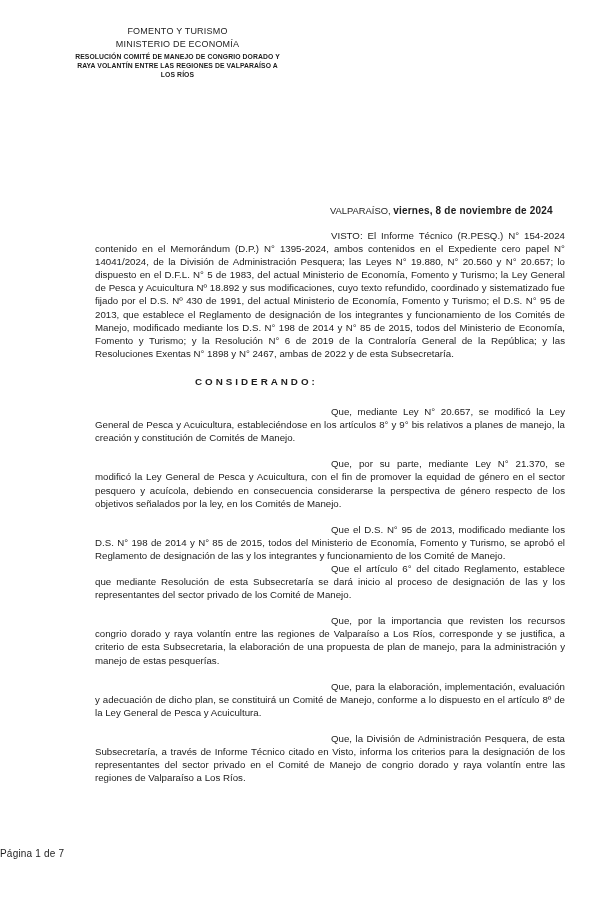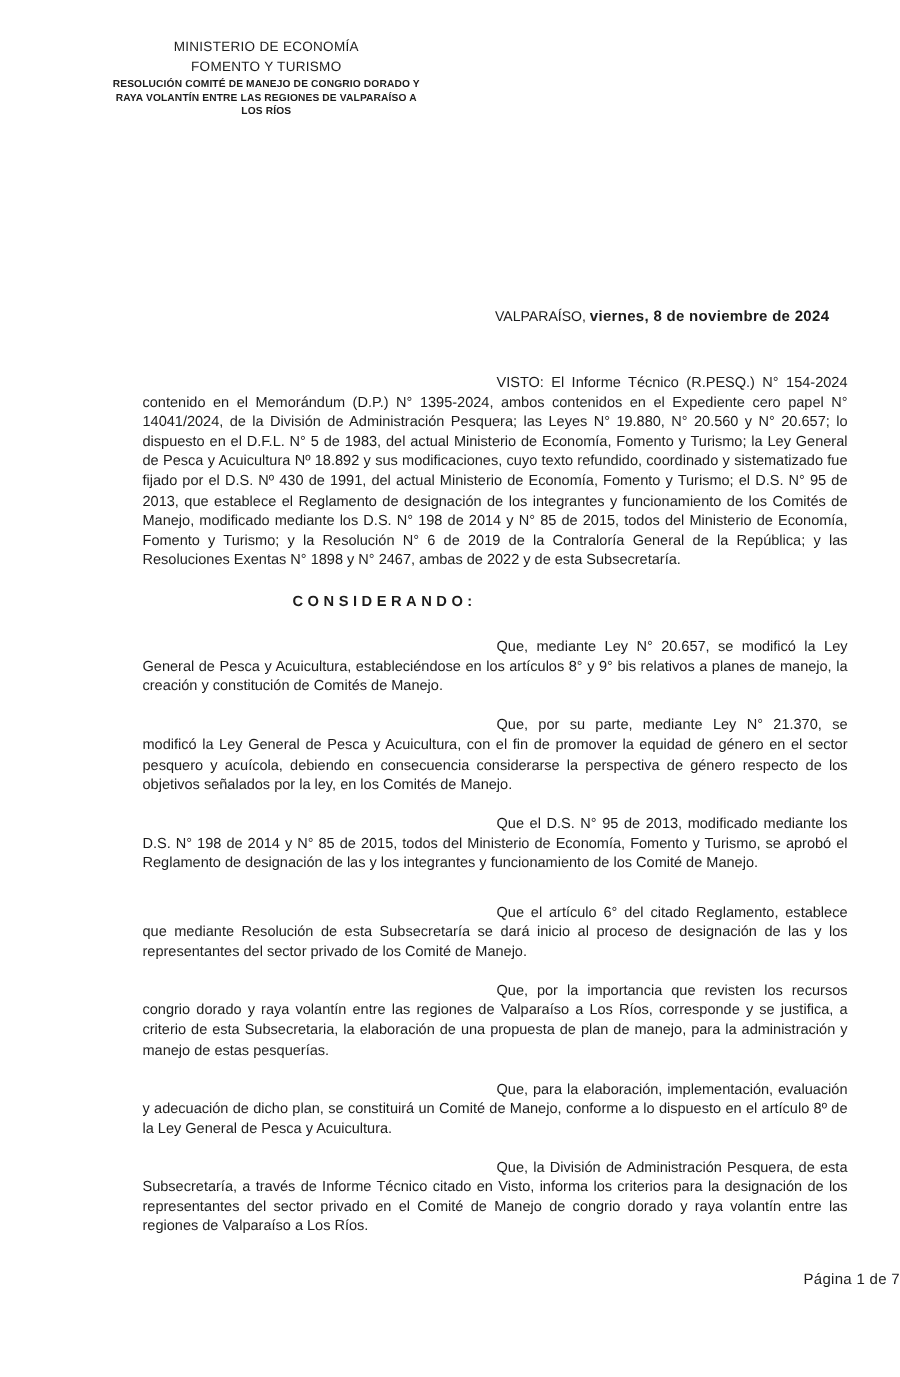--- a/index.html
+++ b/index.html
@@ -91,49 +91,49 @@
   .body-text {
     position: absolute;
     top: 229px;
     left: 95px;
     width: 470px;
     font-size: 9.7px;
     line-height: 13.1px;
     text-align: justify;
   }
   .body-text p { margin: 0; }
-  p.indented { text-indent: 236px; margin-top: 20px; }
+  p.indented { text-indent: 236px; }
   p.gap-above { margin-top: 13px; }
   .considerando-heading {
     margin: 15px 0 17px 0;
     text-indent: 100px;  
     font-weight: bold;
     font-size: 9.8px;
     letter-spacing: 3px;
   }
 
   
   .footer {
     position: absolute;
     top: 848px;
     left: 0;
     width: 600px;
-    text-align: right;
+    text-align: left;
     font-size: 10px;
     letter-spacing: .2px;
   }
 </style>
 </head>
 <body>
 
 <div class="page">
 
   <div class="letterhead">
+    <div class="ministry">FOMENTO Y TURISMO</div>
     <div class="ministry">MINISTERIO DE ECONOMÍA</div>
-    <div class="ministry">FOMENTO Y TURISMO</div>
     <div class="res-subject">RESOLUCIÓN COMITÉ DE MANEJO DE CONGRIO DORADO Y RAYA VOLANTÍN ENTRE LAS REGIONES DE VALPARAÍSO A LOS RÍOS</div>
   </div>
 
 
 
   <div class="date-line">
     <span class="date-city">VALPARAÍSO,</span>
     <span class="date-value">viernes, 8 de noviembre de 2024</span>
   </div>
 

